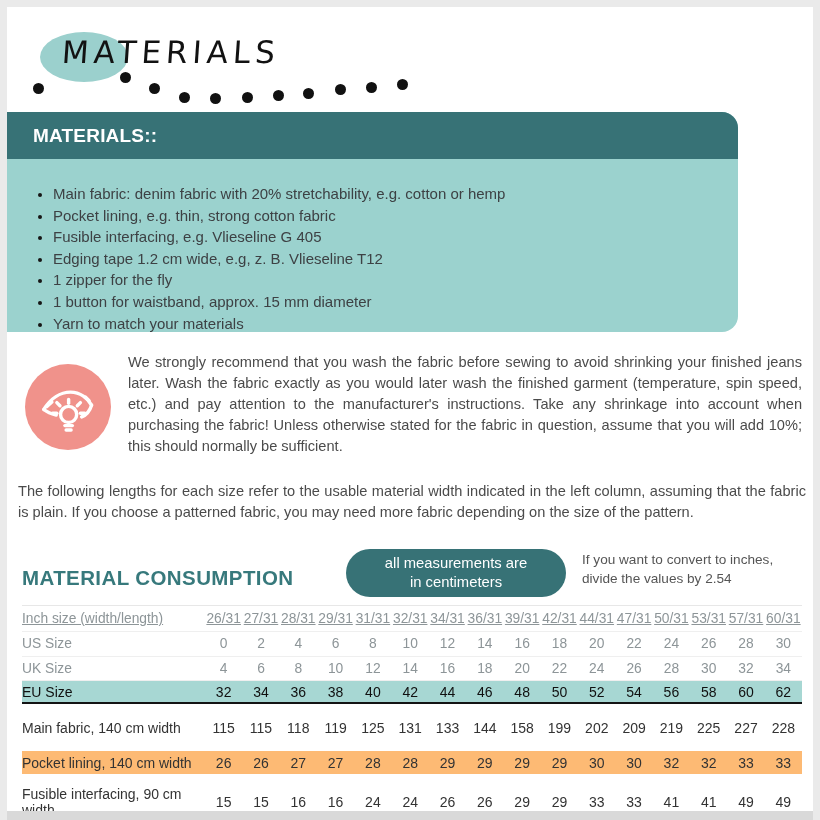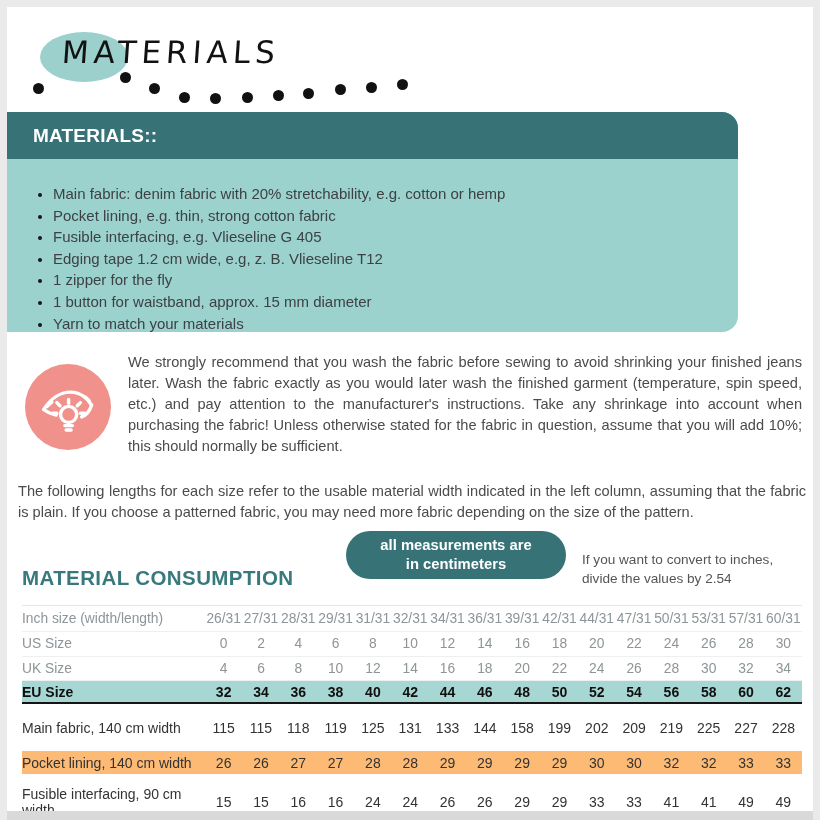--- a/index.html
+++ b/index.html
@@ -39,35 +39,35 @@
     background:#f0928b;display:flex;align-items:center;justify-content:center;}
   .note-text{position:absolute;left:128px;top:352px;width:674px;text-align:justify;
     font-size:14.6px;line-height:20.9px;color:#4b4b4b;}
 
   .intro-par{position:absolute;left:18px;top:481px;width:788px;text-align:justify;
     font-size:14.6px;line-height:21px;color:#4b4b4b;}
 
   
   .consumption-heading{position:absolute;left:22px;top:566px;font-size:20.5px;color:#37797c;
     letter-spacing:0.4px;font-weight:700;}
-  .badge{position:absolute;left:346px;top:531px;width:220px;height:48px;background:#377276;
-    border-radius:25px;color:#fff;font-weight:bold;font-size:14.8px;display:flex;
+  .badge{position:absolute;left:346px;top:549px;width:220px;height:48px;background:#377276;
+    border-radius:25px;color:#fff;font-weight:normal;font-size:14.8px;display:flex;
     flex-direction:column;align-items:center;justify-content:center;line-height:19px;}
   .conv-note{position:absolute;left:582px;top:550px;font-size:13.6px;line-height:19px;color:#555;}
 
   
   .ctable{position:absolute;left:22px;top:605px;width:780px;border-top:1px solid #e7e7e7;}
   .trow{display:grid;grid-template-columns:183px repeat(16,1fr);align-items:center;}
   .trow .lbl{text-align:left;padding-left:0;}
   .trow span{text-align:center;font-size:14px;}
   .trow.hdr{height:23.5px;color:#8d9598;border-bottom:1px solid #efefef;}
-  .trow.hdr:first-child{height:25px;}
+  .trow.hdr:first-child{height:25px;text-decoration:underline;}
   .trow.hdr span{font-size:13.8px;}
   .trow.eu{height:21px;background:#a7d7d3;border-bottom:2px solid #141414;}
-  .trow.eu span{font-weight:bold;color:#101010;}
+  .trow.eu span{font-weight:normal;color:#101010;}
   .trow.data{height:23px;color:#333;margin-top:12px;}
   .trow.data.alt{background:#fdba74;}
 </style>
 </head>
 <body>
 
 <div class="page">
 
   <div class="title-ellipse"></div>
   <div class="script-title">MATERIALS</div>

